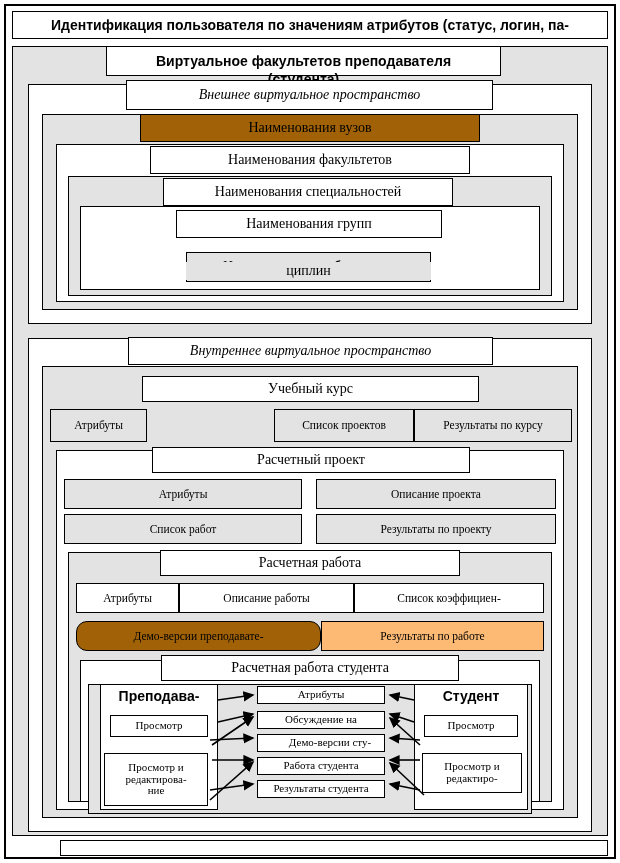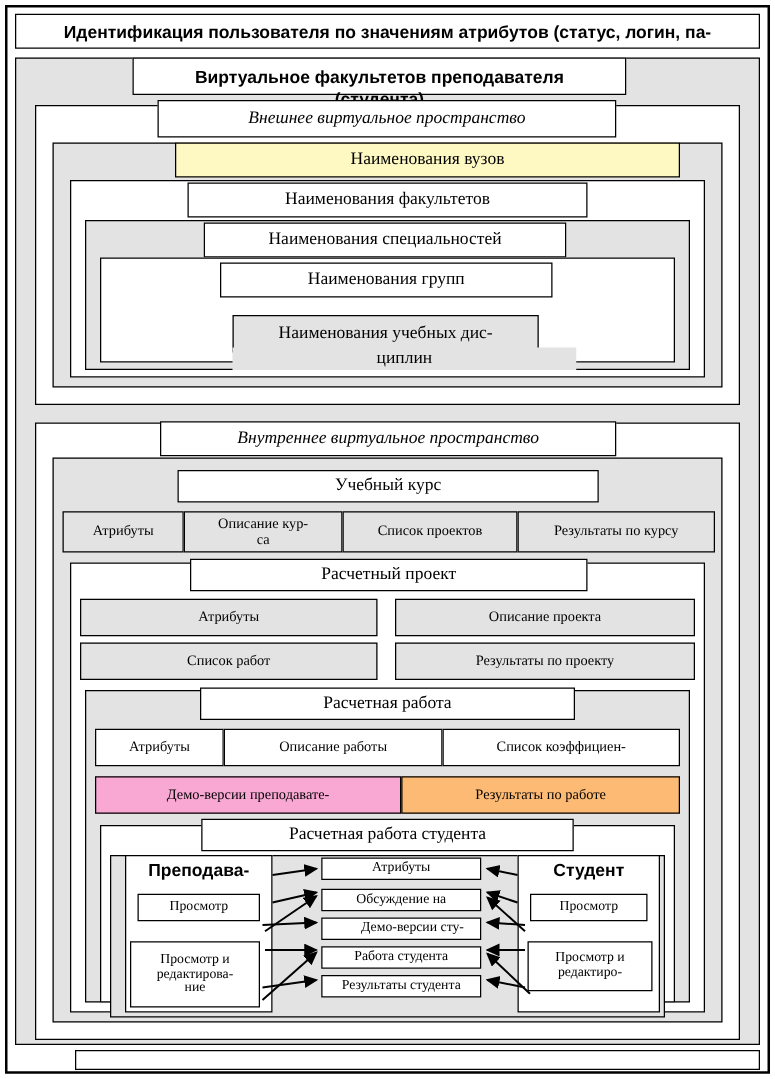--- a/index.html
+++ b/index.html
@@ -70,60 +70,56 @@
 
   <div class="box italic t13" style="left:126px; top:80px; width:367px; height:30px; background:#ffffff;">
       <span>Внешнее виртуальное пространство</span>
     </div>
 
   <div class="box shade" style="left:42px; top:114px; width:536px; height:196px;"></div>
   <div class="box" style="left:56px; top:144px; width:508px; height:158px; background:#ffffff;"></div>
   <div class="box shade" style="left:68px; top:176px; width:484px; height:120px;"></div>
   <div class="box" style="left:80px; top:206px; width:460px; height:84px; background:#ffffff;"></div>
 
-  <div class="box t13" style="left:140px; top:114px; width:404px; height:28px; background:#fef9c3;">Наименования вузов</div>
+  <div class="box t13" style="left:140px; top:114px; width:340px; height:28px; background:#a16207;">Наименования вузов</div>
   <div class="box t13" style="left:150px; top:146px; width:320px; height:28px; background:#ffffff;">Наименования факультетов</div>
   <div class="box t13" style="left:163px; top:178px; width:290px; height:28px; background:#ffffff;">Наименования специальностей</div>
   <div class="box t13" style="left:176px; top:210px; width:266px; height:28px; background:#ffffff;">Наименования групп</div>
   <div class="box shade t13" style="left:186px; top:252px; width:245px; height:30px;">Наименования учебных дис-</div>
-  <div class="box shade t13 noborder" style="left:186px; top:278px; width:275px; height:18px;">циплин</div>
+  <div class="box shade t13 noborder" style="left:186px; top:262px; width:245px; height:18px;">циплин</div>
 
   <div class="box" style="left:28px; top:338px; width:564px; height:494px; background:#ffffff;"></div>
 
   <div class="box italic t13" style="left:128px; top:337px; width:365px; height:28px; background:#ffffff;">Внутреннее виртуальное пространство</div>
 
   <div class="box shade" style="left:42px; top:366px; width:536px; height:452px;"></div>
 
   <div class="box t13" style="left:142px; top:376px; width:337px; height:26px; background:#ffffff;">Учебный курс</div>
 
   <div class="box shade t115" style="left:50px; top:409px; width:97px; height:33px;">Атрибуты</div>
-  <div class="box shade t115" style="left:147px; top:409px; width:127px; height:33px; flex-direction:column;">
-    <span>Описание кур-</span>
-    <span>са</span>
-  </div>
   <div class="box shade t115" style="left:274px; top:409px; width:140px; height:33px;">Список проектов</div>
   <div class="box shade t115" style="left:414px; top:409px; width:158px; height:33px;">Результаты по курсу</div>
 
   <div class="box" style="left:56px; top:450px; width:508px; height:360px; background:#ffffff;"></div>
 
   <div class="box t13" style="left:152px; top:447px; width:318px; height:26px; background:#ffffff;">Расчетный проект</div>
 
   <div class="box shade t115" style="left:64px; top:479px; width:238px; height:30px;">Атрибуты</div>
   <div class="box shade t115" style="left:316px; top:479px; width:240px; height:30px;">Описание проекта</div>
   <div class="box shade t115" style="left:64px; top:514px; width:238px; height:30px;">Список работ</div>
   <div class="box shade t115" style="left:316px; top:514px; width:240px; height:30px;">Результаты по проекту</div>
 
   <div class="box shade" style="left:68px; top:552px; width:484px; height:250px;"></div>
 
   <div class="box t13" style="left:160px; top:550px; width:300px; height:26px; background:#ffffff;">Расчетная работа</div>
 
   <div class="box t115" style="left:76px; top:583px; width:103px; height:30px; background:#ffffff;">Атрибуты</div>
   <div class="box t115" style="left:179px; top:583px; width:175px; height:30px; background:#ffffff;">Описание работы</div>
   <div class="box t115" style="left:354px; top:583px; width:190px; height:30px; background:#ffffff;">Список коэффициен-</div>
-  <div class="box t115" style="left:76px; top:621px; width:245px; height:30px; background:#f9a8d4;">Демо-версии преподавате-</div>
+  <div class="box t115" style="left:76px; top:621px; width:245px; height:30px; background:#a16207;border-radius:11px;">Демо-версии преподавате-</div>
   <div class="box t115" style="left:321px; top:621px; width:223px; height:30px; background:#fdba74;">Результаты по работе</div>
 
   <div class="box" style="left:80px; top:660px; width:460px; height:142px; background:#ffffff;"></div>
 
   <div class="box t13" style="left:161px; top:655px; width:298px; height:26px; background:#ffffff;">Расчетная работа студента</div>
 
   <div class="box shade" style="left:88px; top:684px; width:444px; height:130px;"></div>
 
   <div class="box t11" style="left:257px; top:686px; width:128px; height:18px; background:#ffffff;">Атрибуты</div>
   <div class="box t11" style="left:257px; top:711px; width:128px; height:18px; background:#ffffff;">Обсуждение на</div>

